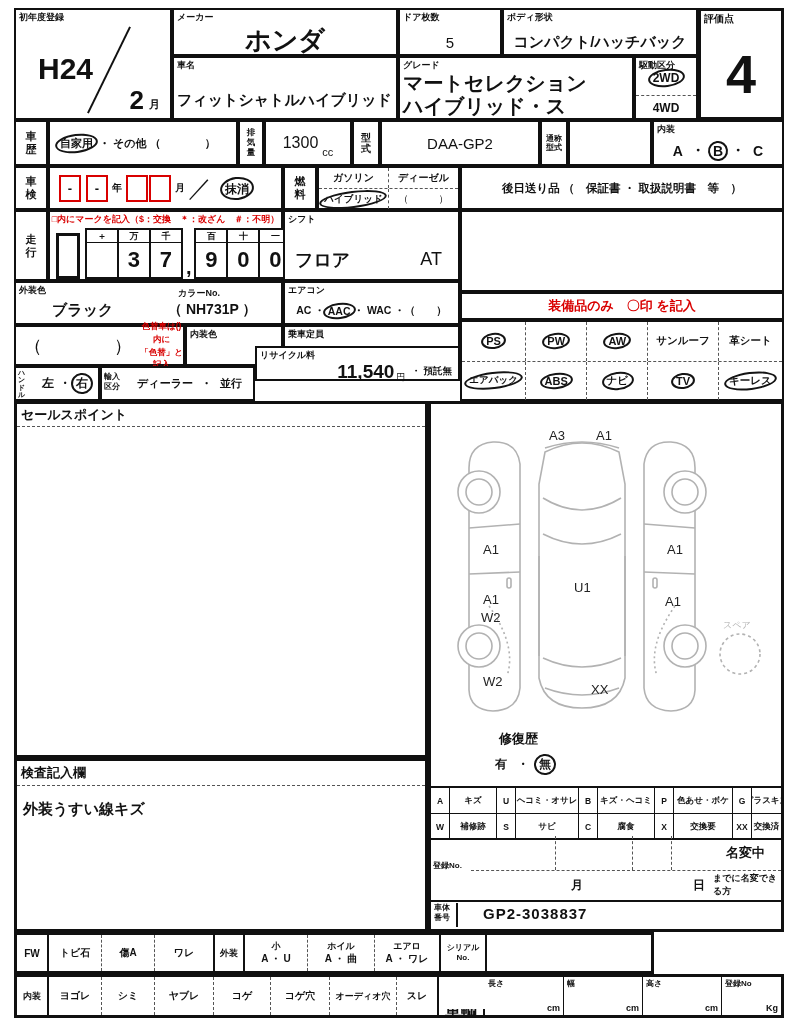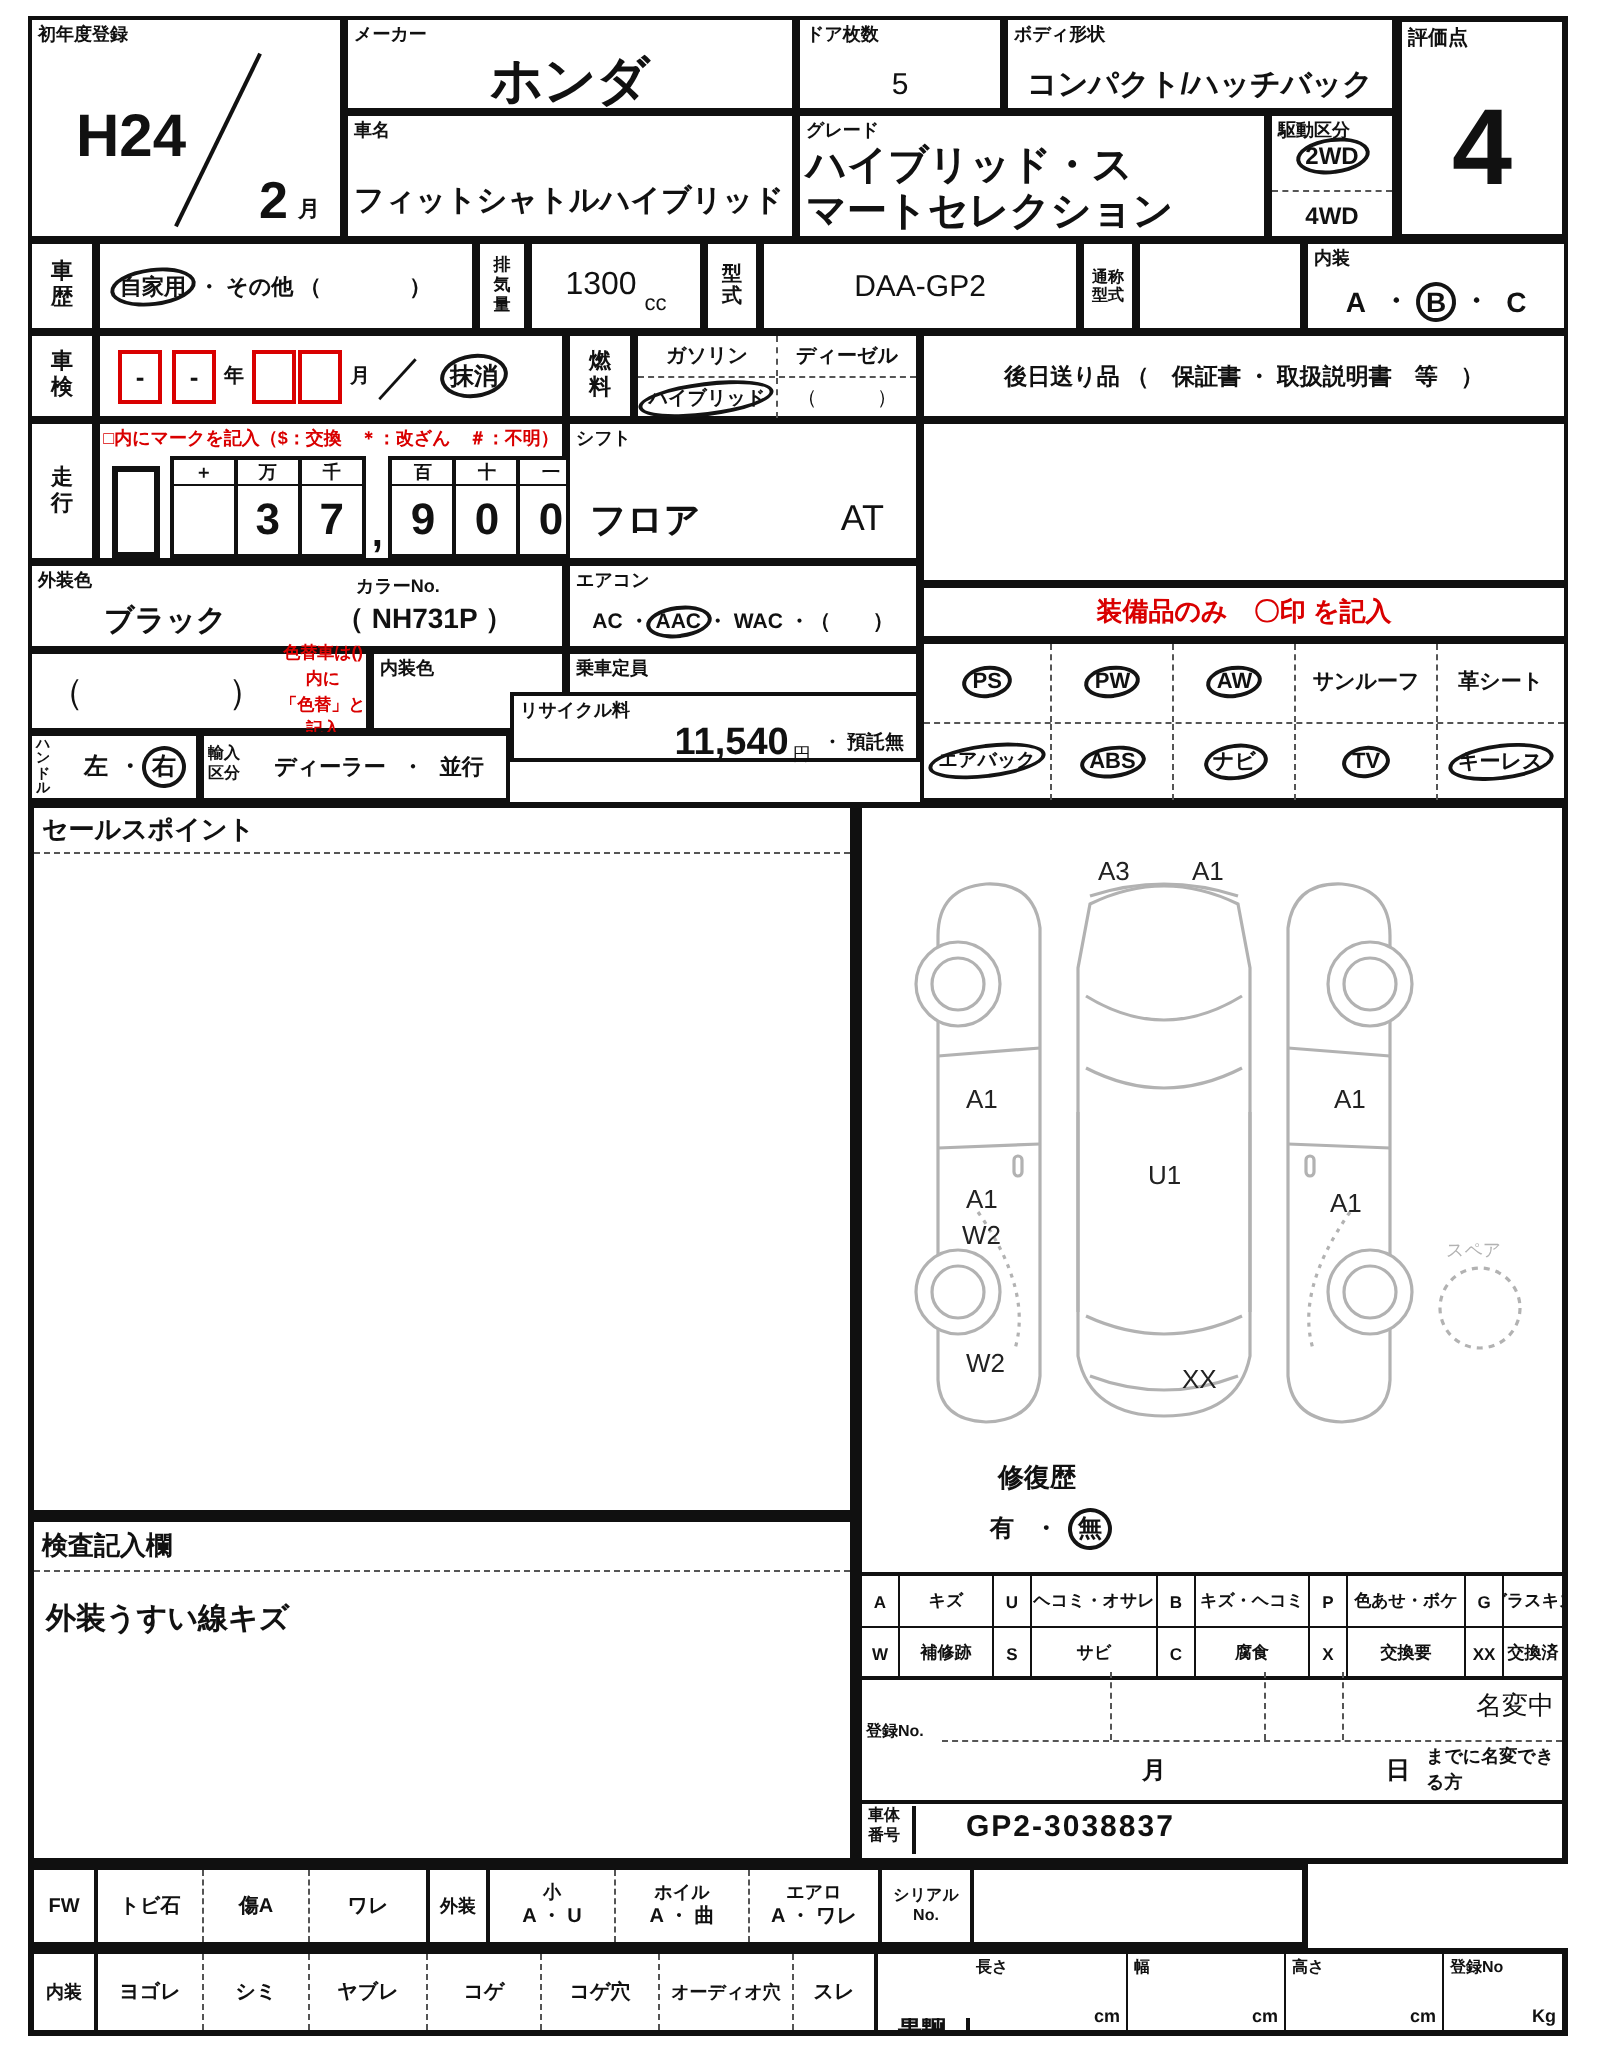--- a/index.html
+++ b/index.html
@@ -60,22 +60,22 @@
   </div>
 
   <div class="bx" style="left:502px;top:8px;width:196px;height:48px;">
     <span class="lab">ボディ形状</span>
     <div class="cv" style="padding-top:10px;font-size:15px;font-weight:700;white-space:nowrap;">コンパクト/ハッチバック</div>
   </div>
 
   <div class="bx" style="left:398px;top:56px;width:236px;height:64px;">
     <span class="lab">グレード</span>
     <div style="position:absolute;left:3px;top:14px;font-size:20px;font-weight:700;line-height:1.15;white-space:nowrap;">
+      <div>マートセレクション</div>
       <div>ハイブリッド・ス</div>
-      <div>マートセレクション</div>
     </div>
   </div>
 
   <div class="bx" style="left:634px;top:56px;width:64px;height:64px;">
     <span class="lab">駆動区分</span>
     <div style="position:absolute;left:0;top:13px;width:100%;height:24px;text-align:center;font-size:12px;font-weight:700;" class="dashh">
       <span class="circ"><span>2WD</span></span>
     </div>
     <div style="position:absolute;left:0;bottom:3px;width:100%;text-align:center;font-size:12px;font-weight:700;">4WD</div>
   </div>
@@ -416,21 +416,21 @@
         <div class="legend-cell" style="flex:1;border-right:none;">交換済</div>
       </div>
     </div>
 
     <div style="position:absolute;left:0;top:432px;width:350px;height:64px;border-bottom:2.5px solid #111;">
       <div style="position:absolute;left:2px;top:24px;font-size:8px;font-weight:700;">登録No.</div>
       <div style="position:absolute;left:40px;top:0;right:0;height:34px;border-bottom:1px dashed #555;display:flex;">
         <div class="dashv" style="width:84px;"></div>
         <div class="dashv" style="width:76px;"></div>
         <div class="dashv" style="width:38px;"></div>
-        <div style="flex:1;display:flex;align-items:center;justify-content:flex-end;padding-right:4px;font-size:13px;font-weight:400;">名変中</div>
+        <div style="flex:1;display:flex;align-items:center;justify-content:flex-end;padding-right:16px;font-size:13px;font-weight:700;">名変中</div>
       </div>
       <div style="position:absolute;left:40px;top:34px;right:0;height:30px;display:flex;align-items:center;font-size:12px;font-weight:700;">
         <span style="margin-left:100px;">月</span>
         <span style="margin-left:110px;">日</span>
         <span style="margin-left:8px;font-size:9px;">までに名変できる方</span>
       </div>
     </div>
 
     <div style="position:absolute;left:0;top:496px;width:350px;height:29px;">
       <div style="position:absolute;left:3px;top:3px;font-size:8px;font-weight:700;line-height:1.3;white-space:pre-line;border-right:2px solid #111;padding-right:6px;height:24px;">車体
@@ -464,21 +464,21 @@
 
   <div class="bx" style="left:14px;top:974px;width:770px;height:44px;border-width:3px;display:flex;">
     <div class="bcell bcell-solid" style="width:30px;font-size:9px;">内装</div>
     <div class="bcell" style="width:52px;">ヨゴレ</div>
     <div class="bcell" style="width:52px;">シミ</div>
     <div class="bcell" style="width:58px;">ヤブレ</div>
     <div class="bcell" style="width:56px;">コゲ</div>
     <div class="bcell" style="width:58px;">コゲ穴</div>
     <div class="bcell" style="width:66px;font-size:9px;">オーディオ穴</div>
     <div class="bcell bcell-solid" style="width:40px;">スレ</div>
-    <div class="bcell bcell-solid" style="width:44px;font-size:12px;margin-top:32px;">車輌</div>
+    <div class="bcell bcell-solid" style="width:44px;font-size:16px;margin-top:32px;">車輌</div>
     <div style="width:78px;border-right:1.5px solid #111;position:relative;">
       <span class="lab" style="font-size:8px;">長さ</span>
       <span style="position:absolute;right:3px;bottom:2px;font-size:9px;font-weight:700;">cm</span>
     </div>
     <div style="width:78px;border-right:1.5px solid #111;position:relative;">
       <span class="lab" style="font-size:8px;">幅</span>
       <span style="position:absolute;right:3px;bottom:2px;font-size:9px;font-weight:700;">cm</span>
     </div>
     <div style="width:78px;border-right:1.5px solid #111;position:relative;">
       <span class="lab" style="font-size:8px;">高さ</span>

